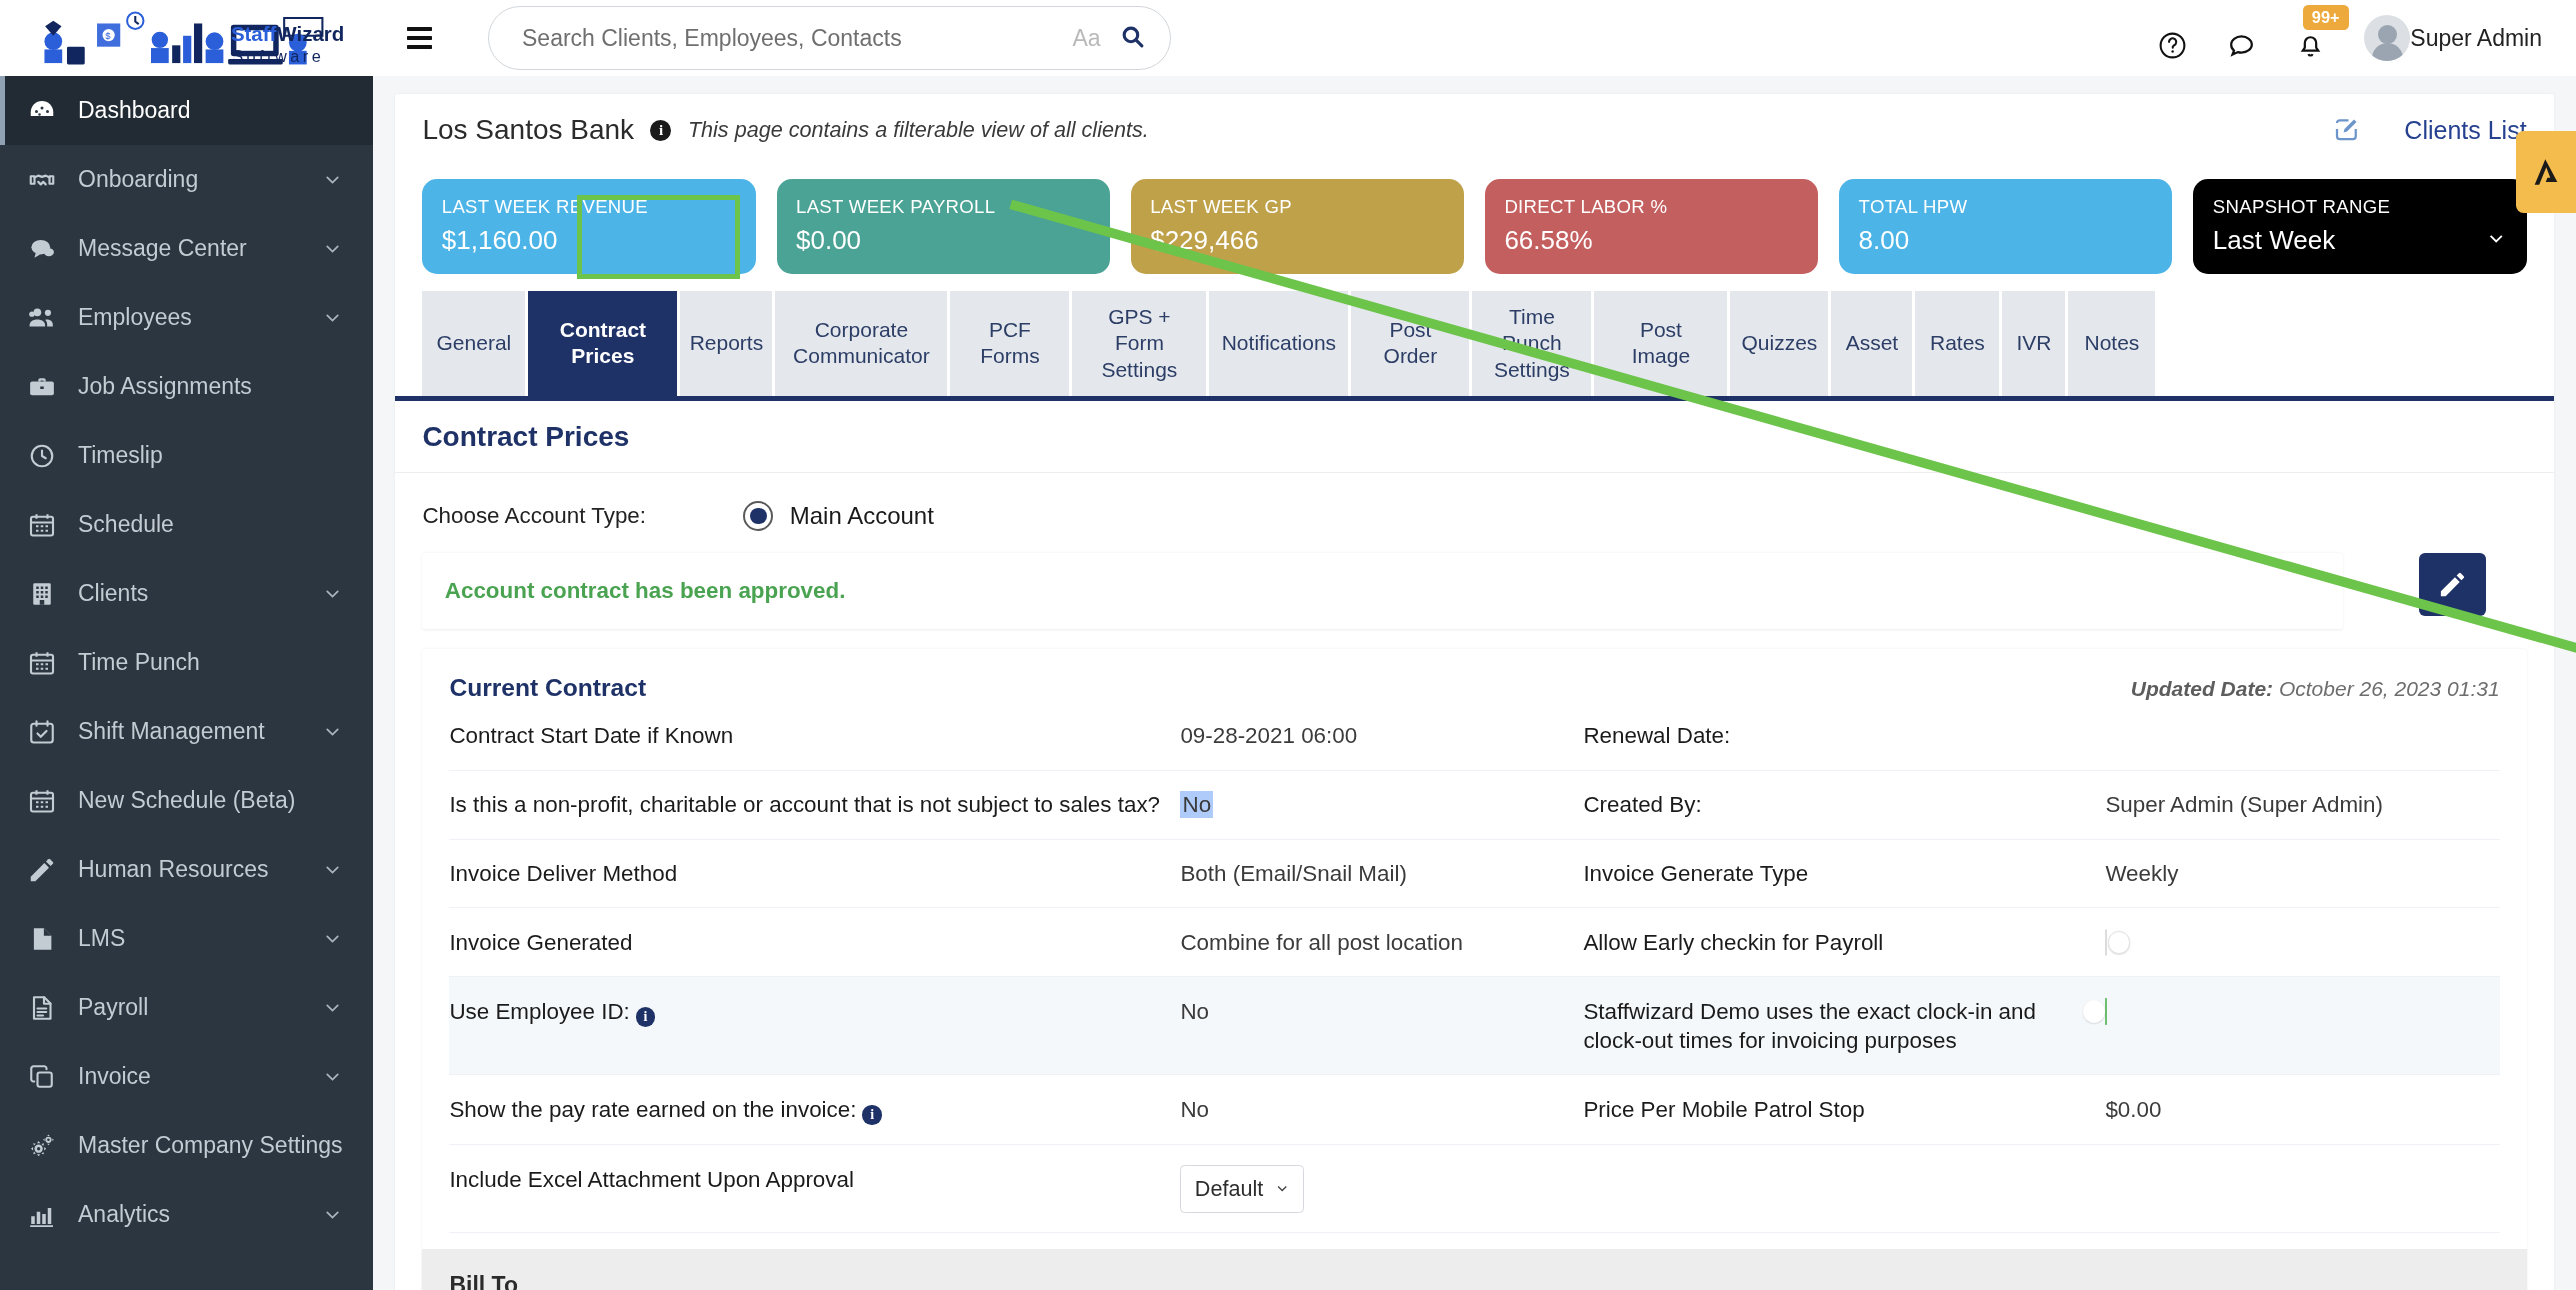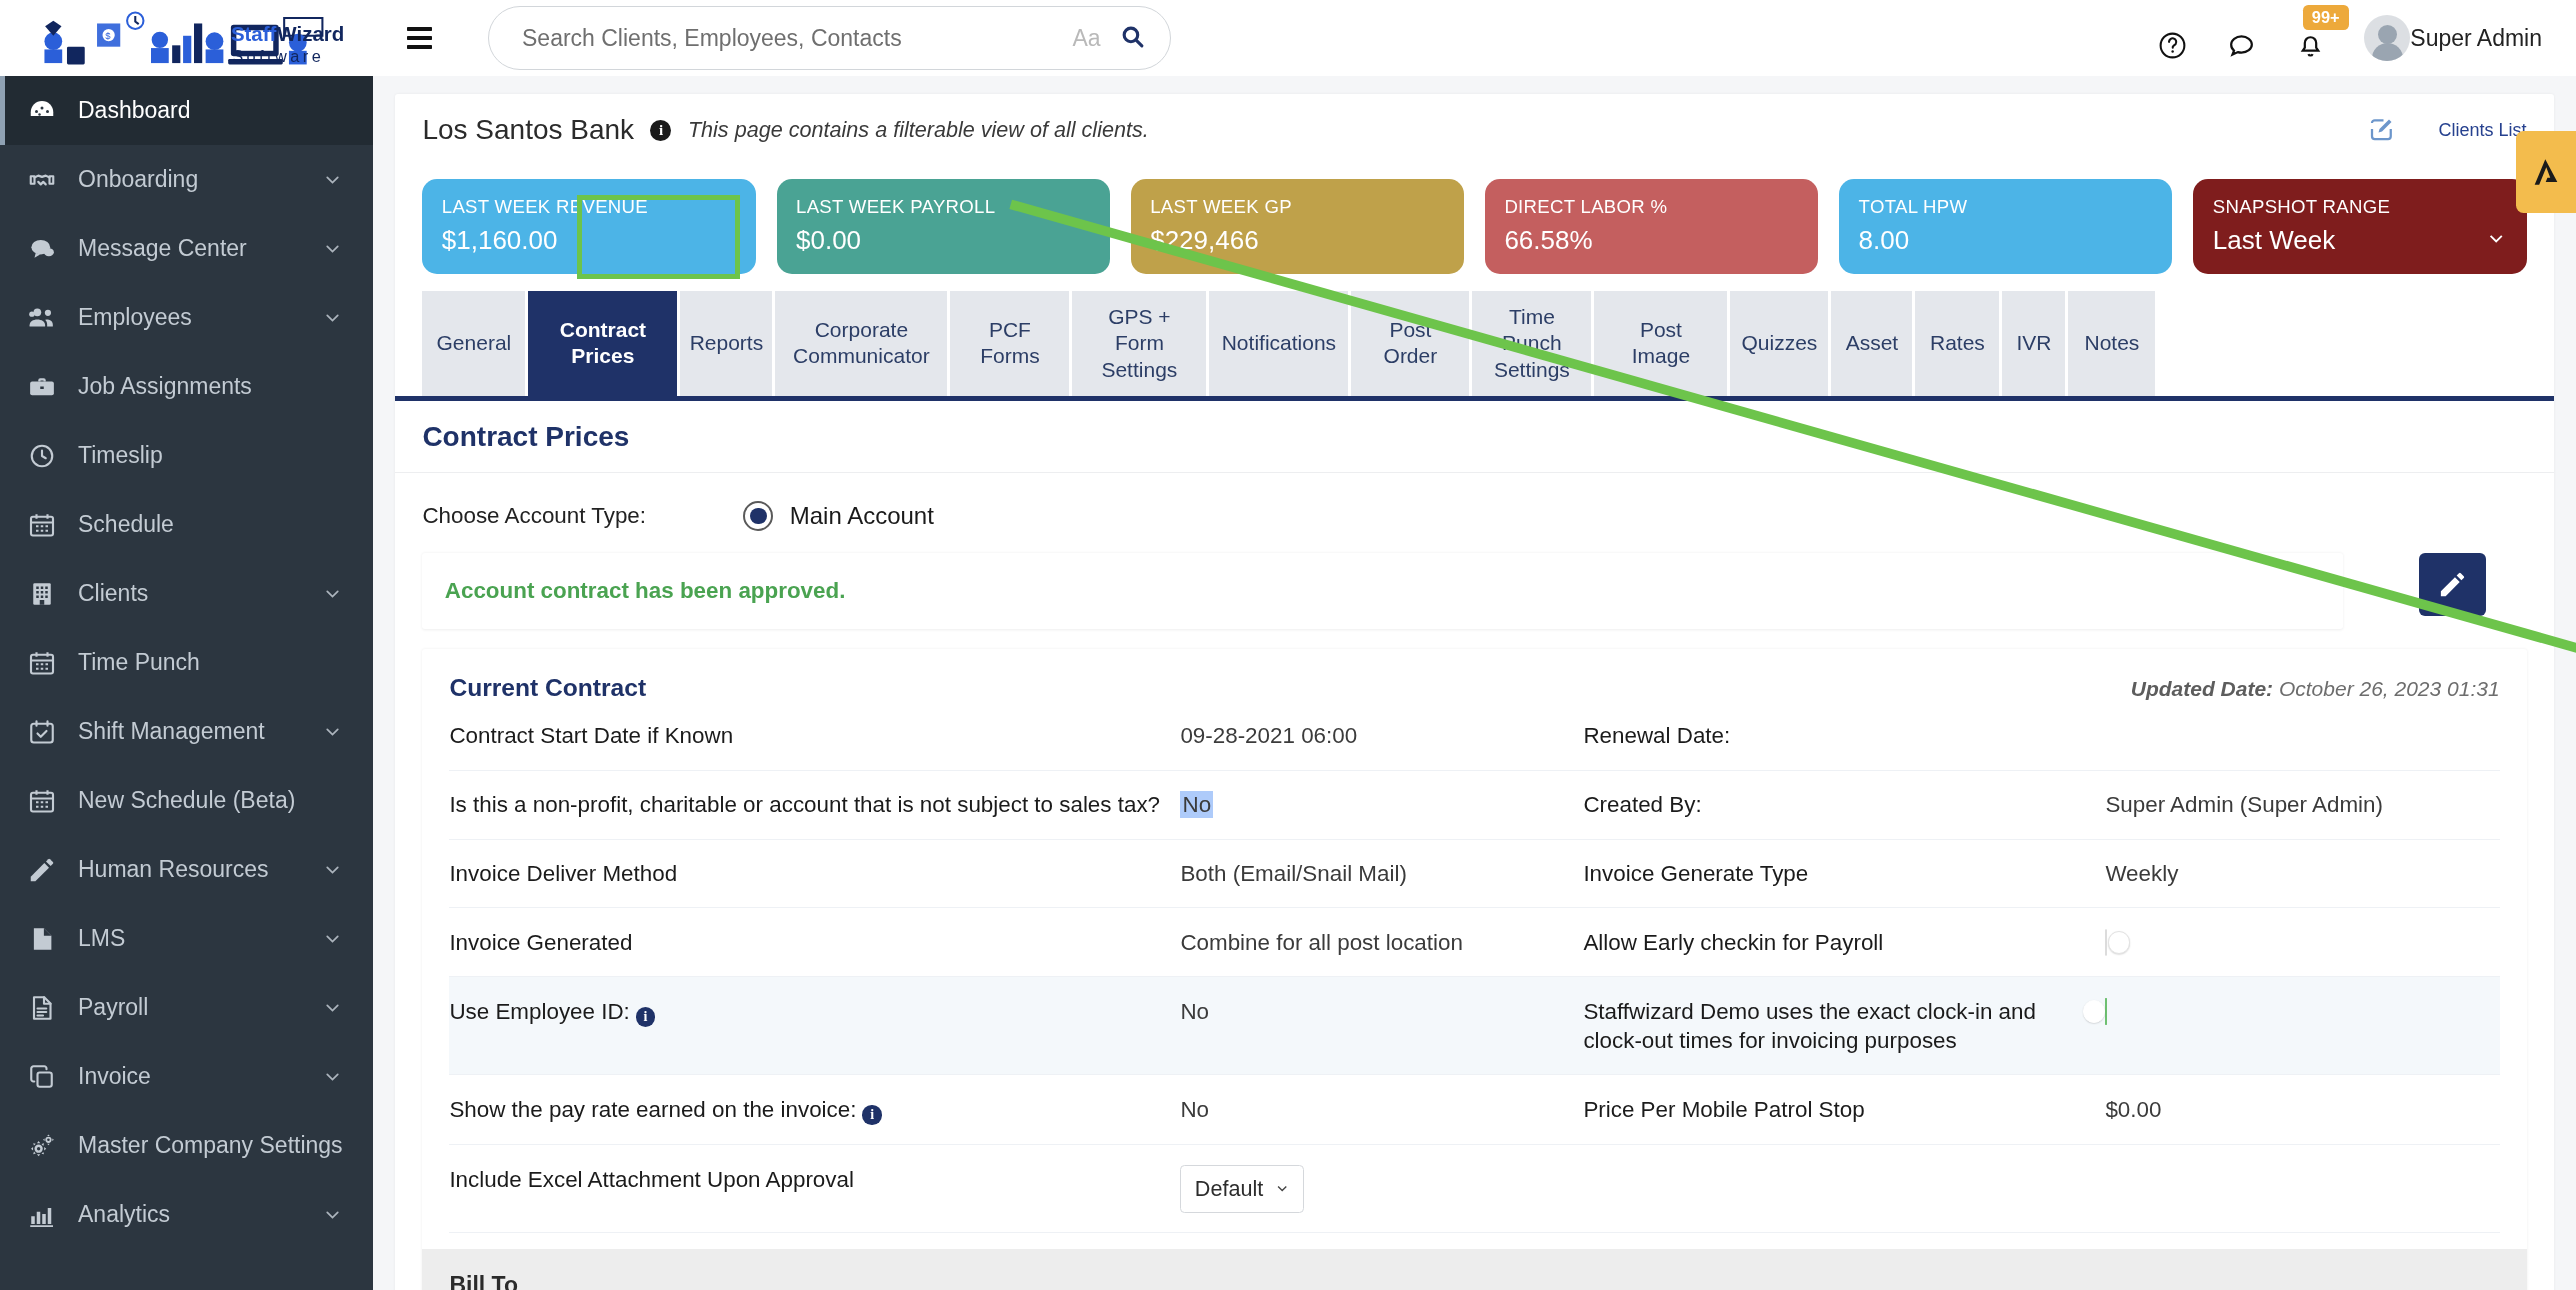--- a/index.html
+++ b/index.html
@@ -90,21 +90,21 @@
     display:flex; align-items:center; padding: 25px 27px; height:72px;
   }
   .page-title { font-size:28px; color:#2b2b2b; font-weight:400; margin-right:16.4px;}
   .info-dot {
     width:21px;height:21px;border-radius:50%;background:#1a1a1a;color:#fff;
     font-size:15px; font-weight:bold; font-family:"Liberation Serif",serif;
     display:flex;align-items:center;justify-content:center; margin-right:16.4px; flex-shrink:0;
   }
   .page-sub { font-size:21.6px; color:#3a3a3a; font-style:italic; }
   .page-head-right { margin-left:auto; display:flex; align-items:center; gap:42px; }
-  .clients-list-link { font-size:18px; color:#26418f; cursor:pointer; white-space:nowrap; }
+  .clients-list-link { font-size:25px; color:#26418f; cursor:pointer; white-space:nowrap; }
 
   
   .kpis { display:flex; gap:21px; padding: 13.4px 27px 0 27px; }
   .kpi {
     flex:1; border-radius:15px; color:#fff; padding:16.4px 19.4px 18px 19.4px;
     min-height:75px; position:relative;
   }
   .kpi .lbl { font-size:18.6px; letter-spacing:0.3px; margin-bottom:7.5px; }
   .kpi .val { font-size:26px; }
   .kpi.has-caret .val { display:flex; align-items:center; justify-content:space-between; }
@@ -556,21 +556,21 @@
               <div class="val"><span>$229,466</span></div>
             </div>
             <div class="kpi" style="background: rgb(196, 95, 95);">
               <div class="lbl">DIRECT LABOR %</div>
               <div class="val"><span>66.58%</span></div>
             </div>
             <div class="kpi" style="background: rgb(76, 180, 231);">
               <div class="lbl">TOTAL HPW</div>
               <div class="val"><span>8.00</span></div>
             </div>
-            <div class="kpi has-caret" style="background: #7f1d1d;">
+            <div class="kpi has-caret" style="background: #000000;">
               <div class="lbl">SNAPSHOT RANGE</div>
               <div class="val">
                 <span>Last Week</span>
                 <span><svg width="22.4" height="22.4" viewBox="0 0 24 24" fill="none" stroke="#fff" stroke-width="2">
                     <path d="M6 9.5l6 6 6-6"></path>
                   </svg></span>
               </div>
             </div>
           </div>
 

